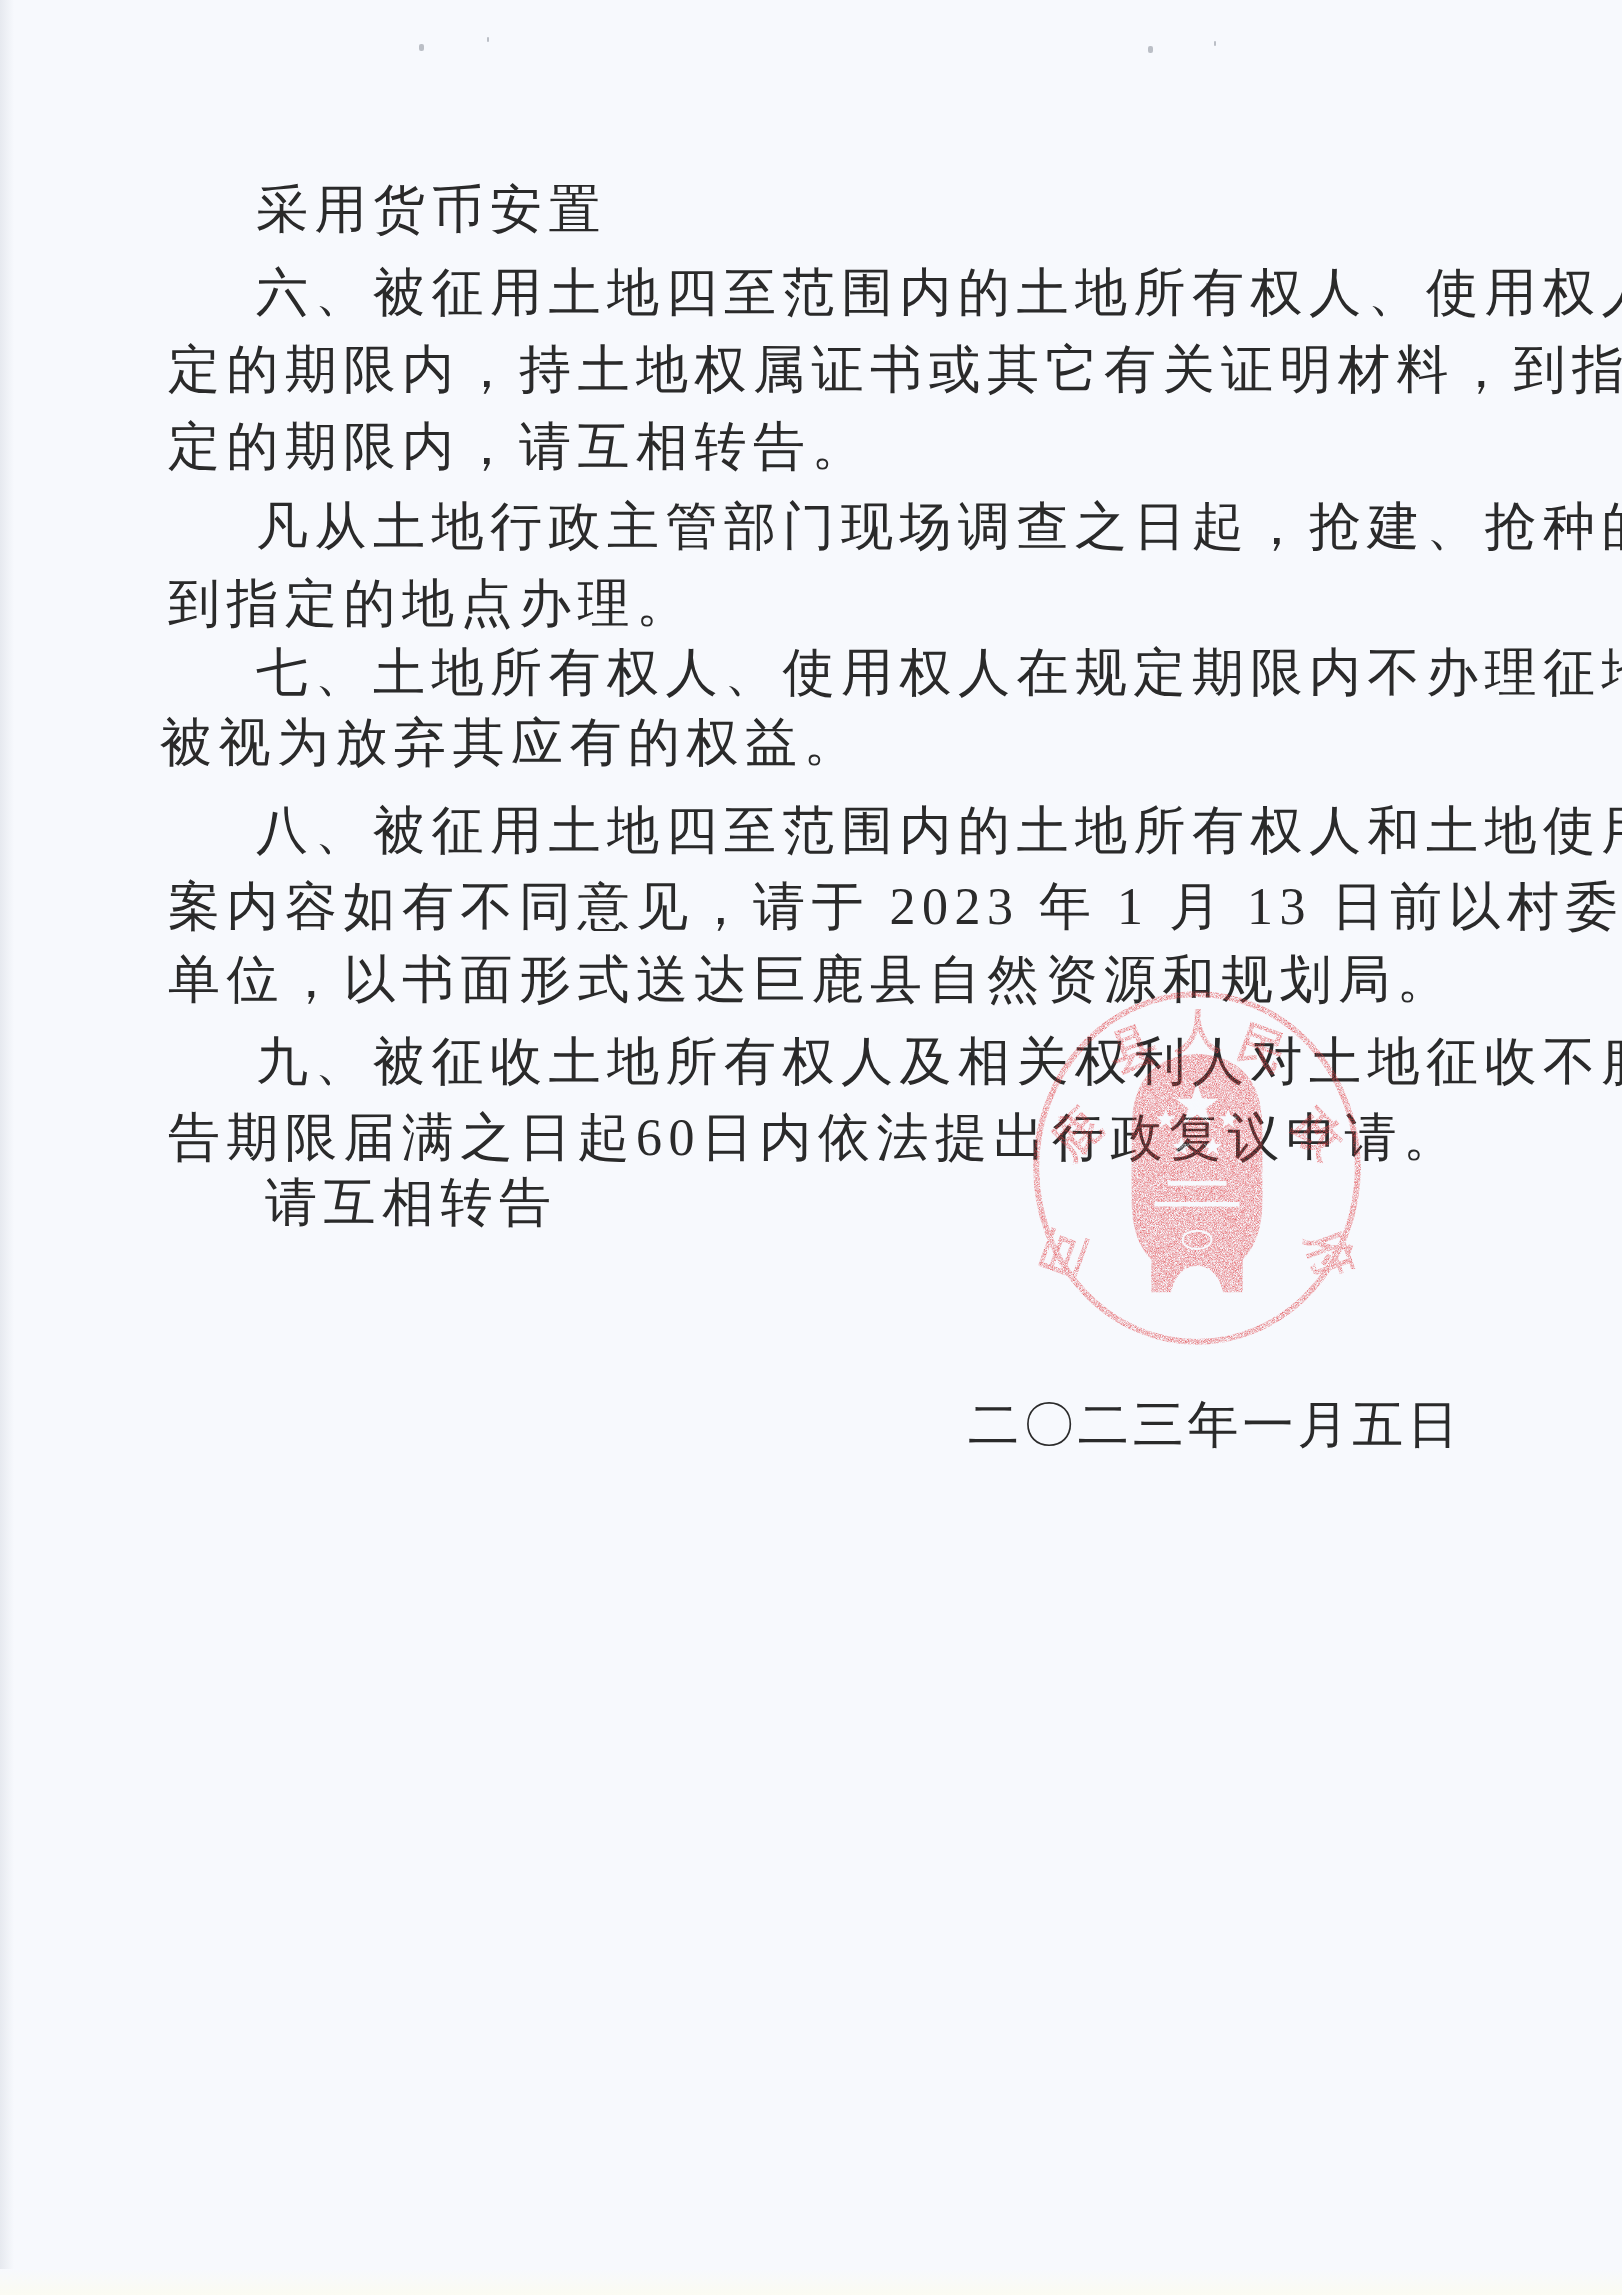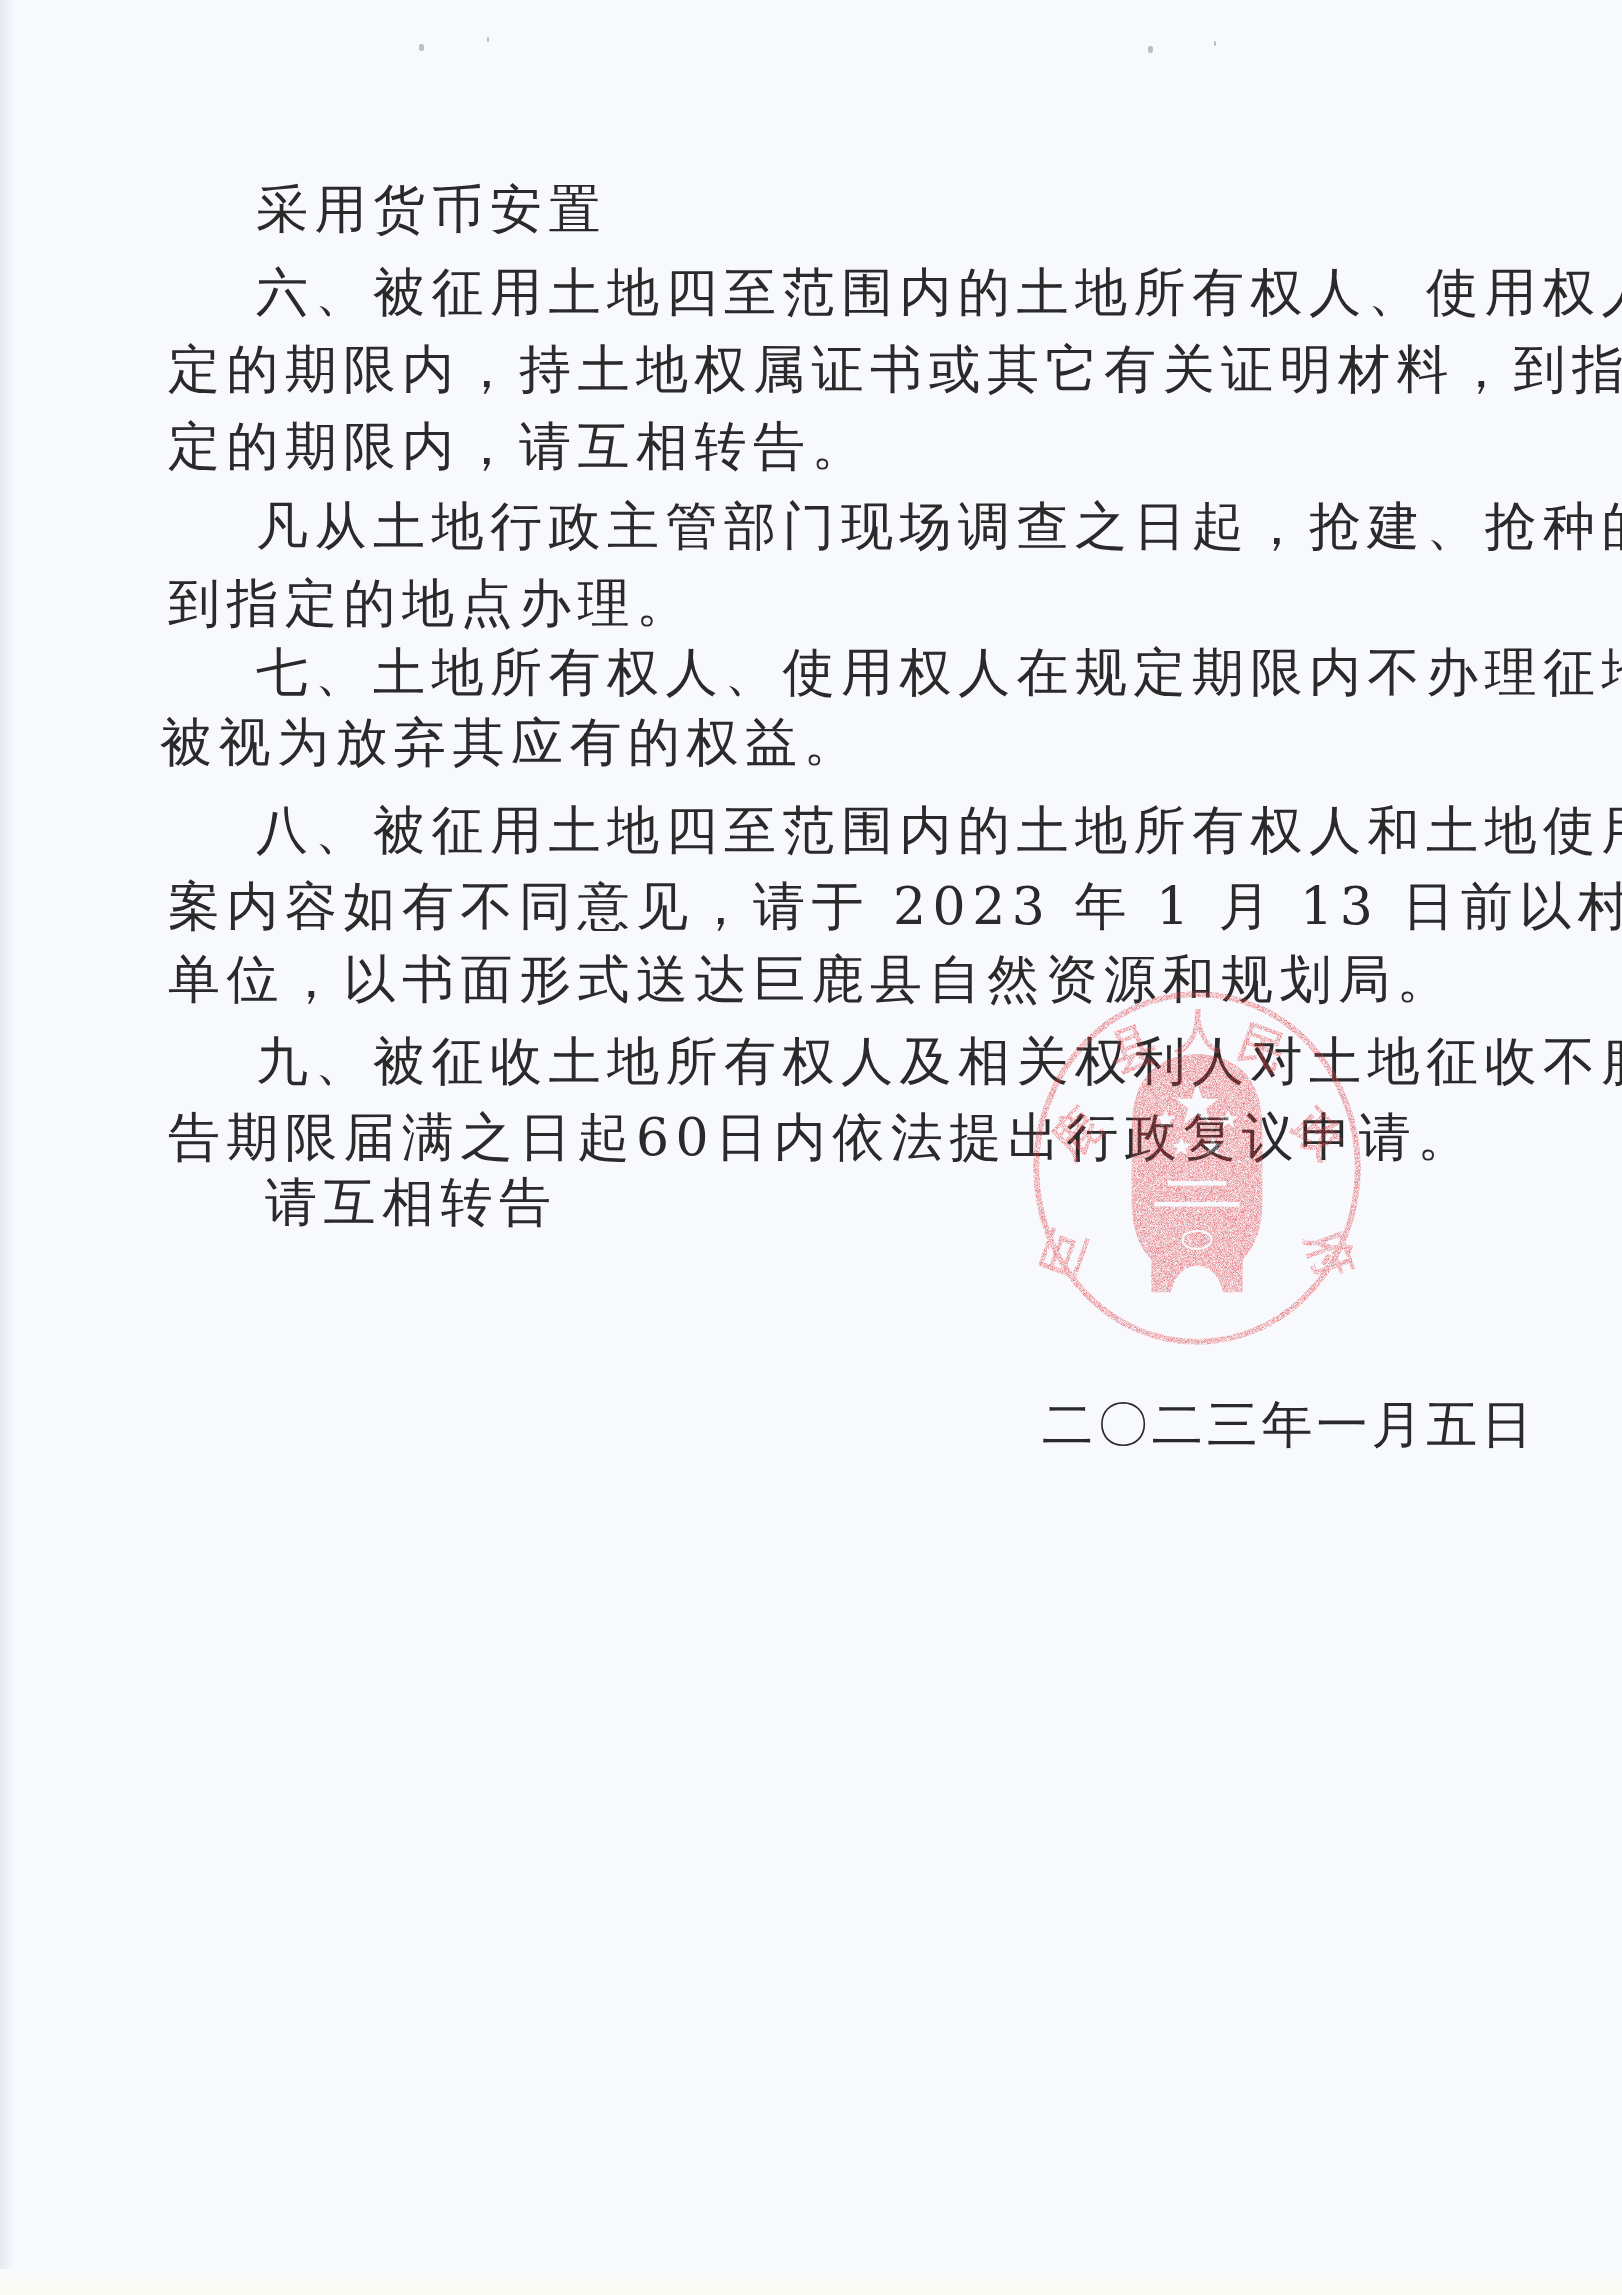--- a/index.html
+++ b/index.html
@@ -19,29 +19,30 @@
     background: linear-gradient(to bottom, #f7f9fd, #fbfbf2);
   }
   .speck { position: absolute; width: 5.2px; height: 6.5px; border-radius: 2px; background: #8a8f99; opacity: .55; }
   .speck.small { width: 2px; height: 5.2px; }
   .line {
     position: absolute;
     font-size: 52px;
     letter-spacing: 6.5px;
     line-height: 65px;
     white-space: nowrap;
+    font-family: Liberation Serif, serif;
   }
   .seal {
     position: absolute;
     left: 1027px; top: 985px;
     width: 340px; height: 366px;
   }
   .date {
     position: absolute;
-    left: 1042px; top: 1392px;
+    left: 968px; top: 1392px;
     font-size: 51px; letter-spacing: 3.9px; line-height: 65px;
     white-space: nowrap; z-index: 2;
   }
 </style>
 </head>
 <body>
 
 <div class="scan-edge-left"></div>
 <div class="scan-edge-bottom"></div>
 

